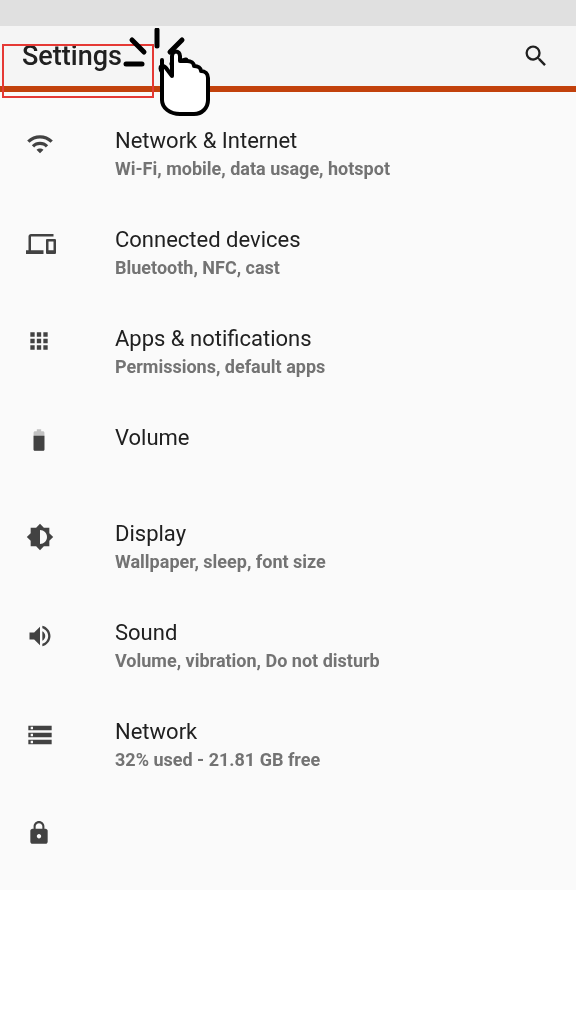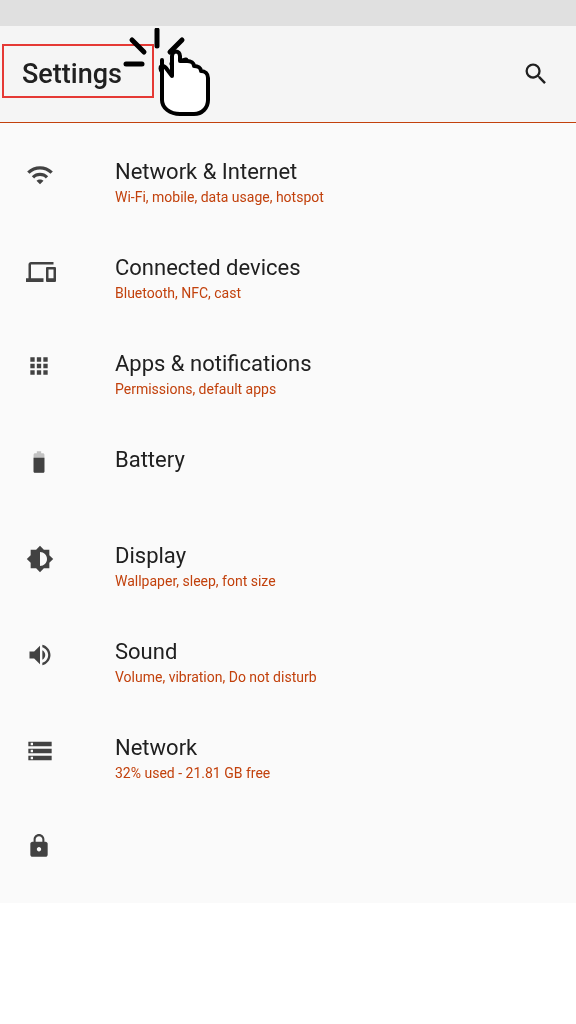--- a/index.html
+++ b/index.html
@@ -8,23 +8,23 @@
       width: 576px;
       height: 1024px;
       background: #fff;
       overflow: hidden;
     }
     .status-bar {
       height: 26px;
       background: #e0e0e0;
     }
     .app-bar {
-      height: 97px;
+      height: 66px;
       background: #f5f5f5;
-      border-bottom: 1px solid #c2410c;
+      border-bottom: 6px solid #c2410c;
       display: flex;
       align-items: center;
       justify-content: space-between;
       padding: 12px 22px;
       position: relative;
     }
     .app-title {
       font-size: 27px;
       font-weight: 500;
       color: #202020;
@@ -60,23 +60,23 @@
       flex: 1;
       padding-left: 24px;
     }
     .item-title {
       font-size: 22px;
       color: #202020;
       font-weight: 400;
       margin-bottom: 5px;
     }
     .item-subtitle {
-      font-size: 14px;
-      color: #c2410c;
-      font-weight: 400;
+      font-size: 18px;
+      color: #737373;
+      font-weight: 700;
     }
     svg { display: block; }
     .highlight-box {
       position: absolute;
       border: 2px solid #e53935;
       left: 2px;
       top: 44px;
       width: 152px;
       height: 54px;
       pointer-events: none;
@@ -158,21 +158,21 @@
   </div>
 
   <div class="settings-item">
     <div class="item-icon">
       <svg width="26" height="26" viewBox="0 0 24 24">
           <path fill="#424242" d="M15.67 4H14V2h-4v2H8.33C7.6 4 7 4.6 7 5.33v15.33C7 21.4 7.6 22 8.33 22h7.33c.74 0 1.34-.6 1.34-1.33V5.33C17 4.6 16.4 4 15.67 4z" opacity=".3"></path>
           <path fill="#424242" d="M7 8v12.67C7 21.4 7.6 22 8.33 22h7.33c.74 0 1.34-.6 1.34-1.33V8H7z"></path>
         </svg>
     </div>
     <div class="item-text">
-      <div class="item-title">Battery</div>
+      <div class="item-title">Volume</div>
     </div>
   </div>
 
   <div class="settings-item">
     <div class="item-icon">
       <svg width="28" height="28" viewBox="0 0 24 24" fill="#424242">
           <path d="M20 15.31L23.31 12 20 8.69V4h-4.69L12 .69 8.69 4H4v4.69L.69 12 4 15.31V20h4.69L12 23.31 15.31 20H20v-4.69zM12 18V6c3.31 0 6 2.69 6 6s-2.69 6-6 6z"></path>
         </svg>
     </div>
     <div class="item-text">

